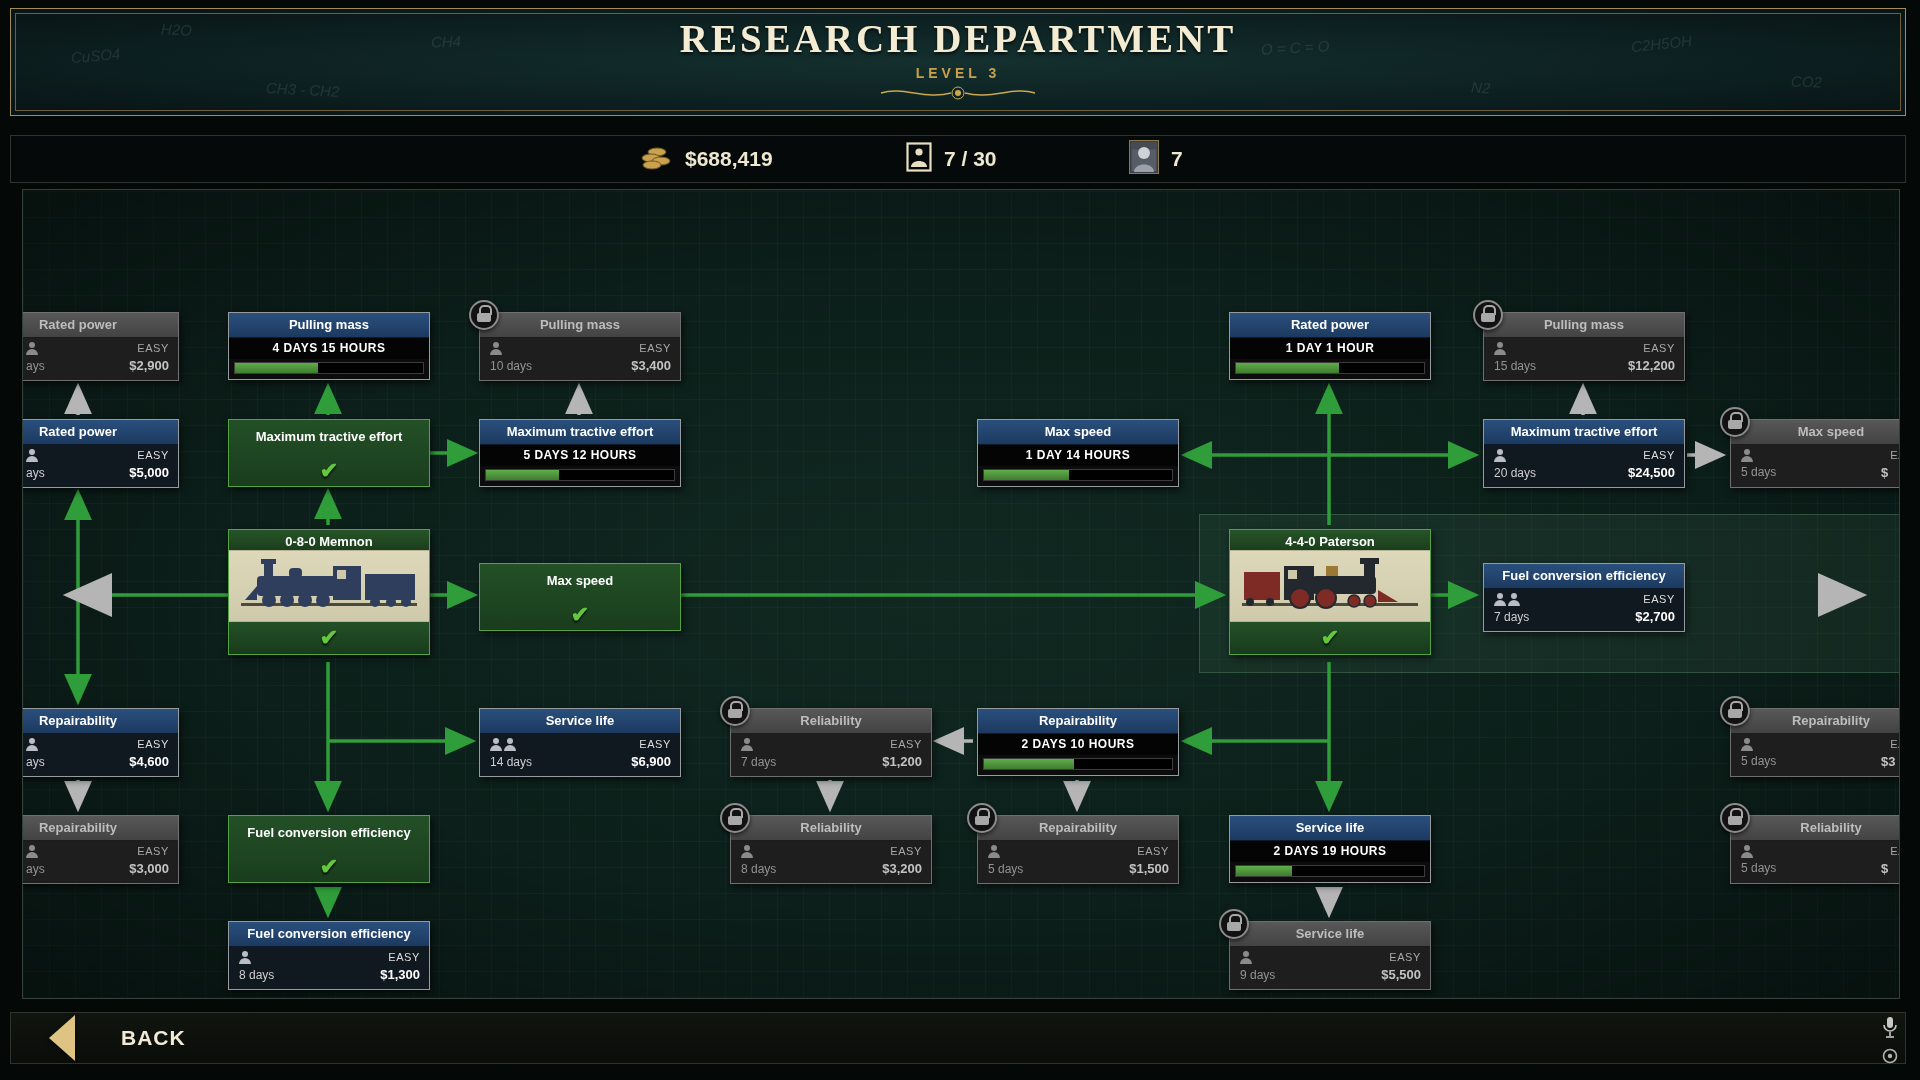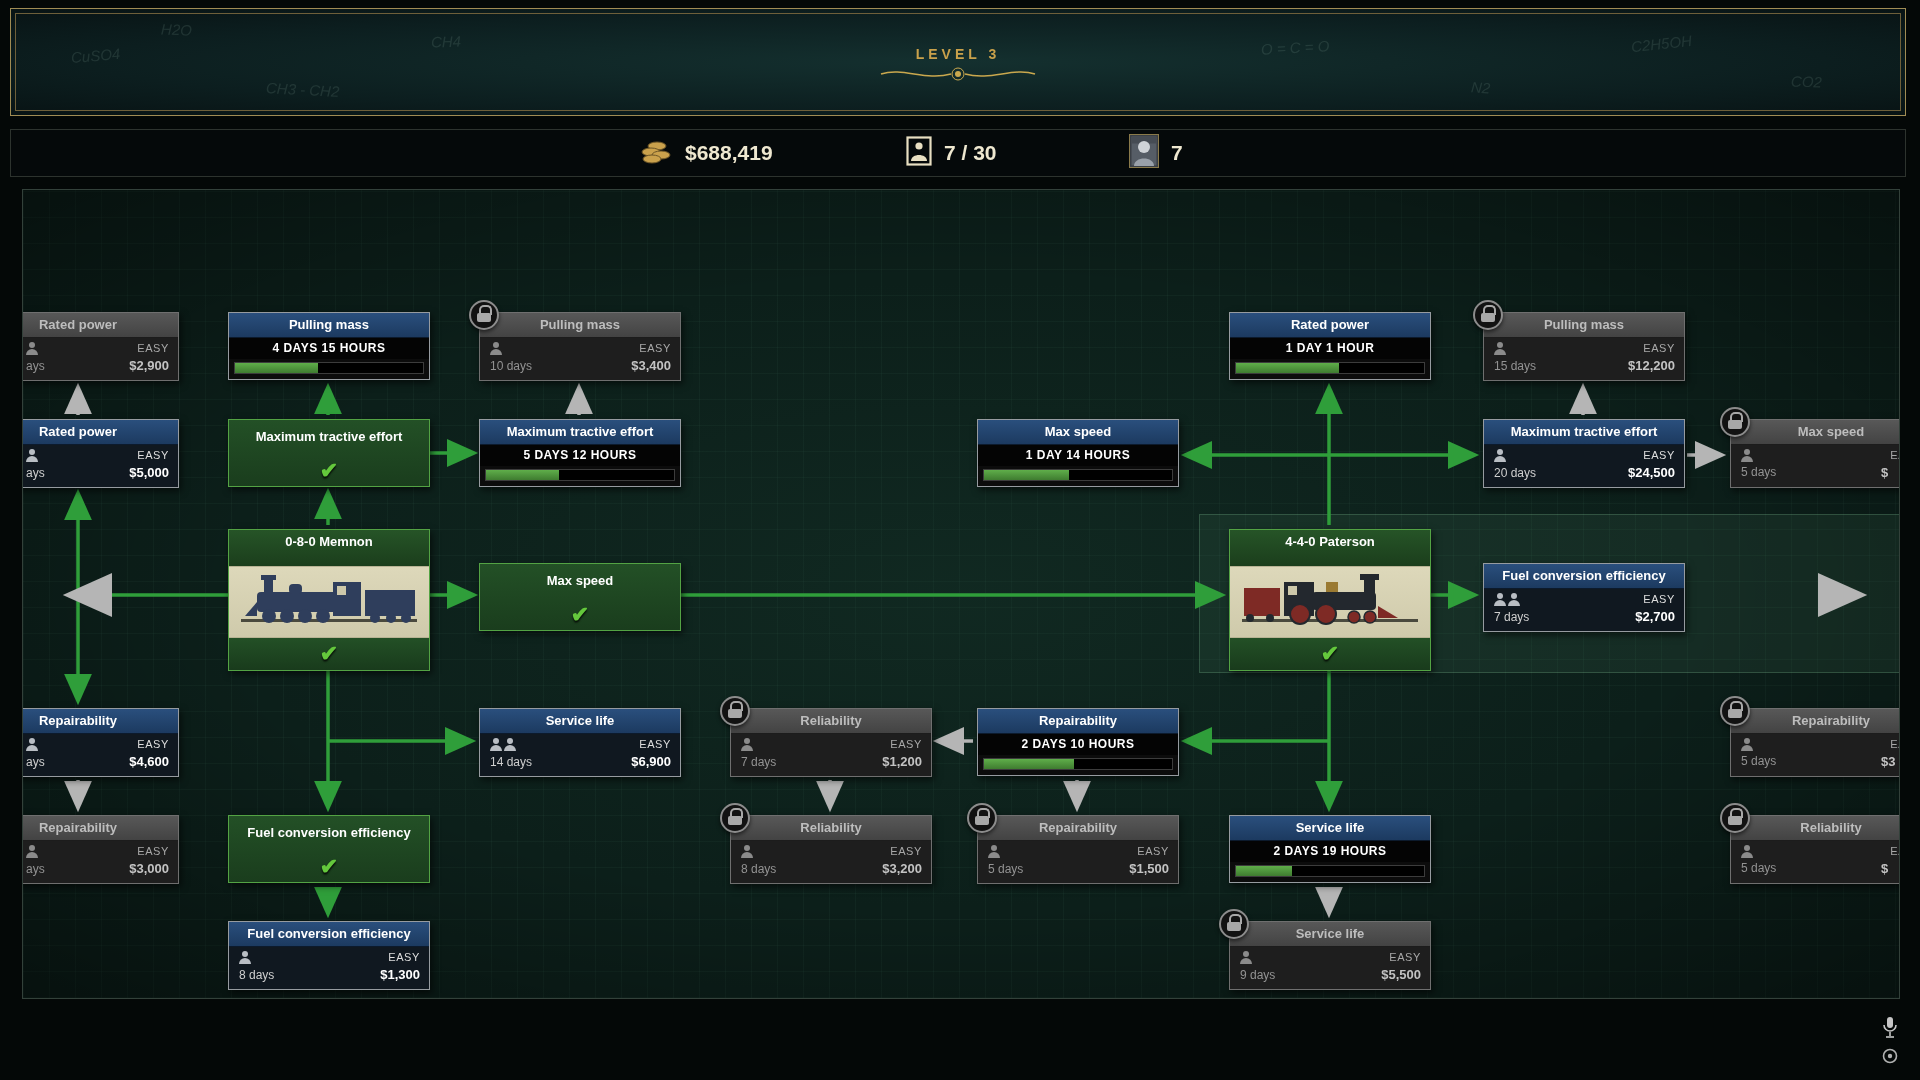--- a/index.html
+++ b/index.html
@@ -9,21 +9,21 @@
   .header-frame{position:absolute;left:10px;top:8px;width:1894px;height:106px;border:1px solid #a08c54;
     background:radial-gradient(ellipse at center,#14302f 0%,#0c1e1f 65%,#081314 100%);
     display:flex;flex-direction:column;align-items:center;justify-content:center;}
   .header-inner{position:absolute;inset:4px;border:1px solid #6e5f3a;pointer-events:none;}
   .hdr-title{font-family:"Liberation Serif",serif;font-weight:bold;font-size:39px;letter-spacing:3px;color:#f3ecd2;text-shadow:0 2px 3px rgba(0,0,0,.7);line-height:1;}
   .hdr-sub{margin-top:7px;font-size:14px;font-weight:bold;letter-spacing:4px;color:#c9a14b;}
   .flourish{margin-top:4px;}
   .chalk{position:absolute;color:#a9cdbd;opacity:.13;font-style:italic;font-size:15px;white-space:nowrap;pointer-events:none;}
 
   
-  .resbar{position:absolute;left:10px;top:129px;width:1894px;height:46px;background:#05090a;border:1px solid #2d332e;}
+  .resbar{position:absolute;left:10px;top:135px;width:1894px;height:46px;background:#05090a;border:1px solid #2d332e;}
   .res{position:absolute;top:0;height:100%;display:flex;align-items:center;gap:12px;color:#efe8d0;font-size:21px;font-weight:bold;}
 
   
   .tree{position:absolute;left:22px;top:189px;width:1876px;height:808px;overflow:hidden;background:#0c1f1a;border:1px solid #33413a;
     background-image:
       radial-gradient(ellipse at center,rgba(30,70,55,.25) 0%,rgba(0,0,0,0) 55%,rgba(0,0,0,.45) 100%),
       repeating-linear-gradient(0deg,rgba(94,160,130,.06) 0 1px,transparent 1px 26px),
       repeating-linear-gradient(90deg,rgba(94,160,130,.06) 0 1px,transparent 1px 26px);}
   .highlight{position:absolute;left:1176px;top:324px;width:722px;height:157px;background:rgba(140,220,170,.07);border:1px solid rgba(150,220,170,.22);}
   .arrows{position:absolute;left:0;top:0;}
@@ -61,21 +61,21 @@
 
   
   .done{height:66px;background:linear-gradient(#235026,#1a3d1d);border:1px solid #53a344;}
   .dtitle{padding-top:9px;text-align:center;font-weight:bold;font-size:13px;color:#fff;}
   .check{text-align:center;}
   .check::before{content:"\2714";font-size:22px;font-weight:bold;color:#64c83c;text-shadow:0 2px 2px rgba(0,0,0,.85);}
   .done .check{position:absolute;left:0;right:0;bottom:2px;}
 
   
   .loco{border:1px solid #53a344;}
-  .lhdr{height:36px;line-height:24px;text-align:center;font-weight:bold;font-size:13px;color:#fff;background:linear-gradient(#265427,#1b3e1c);}
+  .lhdr{height:20px;line-height:24px;text-align:center;font-weight:bold;font-size:13px;color:#fff;background:linear-gradient(#265427,#1b3e1c);}
   .limg{height:70px;background:linear-gradient(#ddd8ba,#cfcaab);border-top:1px solid #b8b394;border-bottom:1px solid #b8b394;display:flex;align-items:center;justify-content:center;}
   .lfoot{height:32px;background:linear-gradient(#235026,#193b1c);display:flex;align-items:center;justify-content:center;}
 
   
   .cut-left .r1,.cut-left .r2{padding-left:48px;}
   .cut-right .cost{position:absolute;left:150px;}
   .cut-right .r2{position:relative;}
 
   
   .footer{position:absolute;left:10px;top:1012px;width:1894px;height:50px;background:linear-gradient(#11150f,#0a0d09);border:1px solid #2e332c;display:flex;align-items:center;}
@@ -93,20 +93,21 @@
     <div class="header-inner"></div>
     <span class="chalk" style="left:60px;top:38px;transform:rotate(-5deg)">CuSO4</span>
     <span class="chalk" style="left:255px;top:72px;transform:rotate(3deg)">CH3 - CH2</span>
     <span class="chalk" style="left:420px;top:24px;transform:rotate(-2deg)">CH4</span>
     <span class="chalk" style="left:1250px;top:30px;transform:rotate(-3deg)">O = C = O</span>
     <span class="chalk" style="left:1460px;top:70px;transform:rotate(4deg)">N2</span>
     <span class="chalk" style="left:1620px;top:26px;transform:rotate(-6deg)">C2H5OH</span>
     <span class="chalk" style="left:1780px;top:64px;transform:rotate(2deg)">CO2</span>
     <span class="chalk" style="left:150px;top:12px;transform:rotate(2deg)">H2O</span>
 
+    <div class="hdr-title">RESEARCH DEPARTMENT</div>
     <div class="hdr-sub">LEVEL 3</div>
     <div class="flourish">
       <svg width="170" height="16" viewBox="0 0 170 16">
         <path d="M8,8 C30,1 52,15 78,8 M162,8 C140,1 118,15 92,8" stroke="#caa84e" fill="none" stroke-width="1.6"></path>
         <circle cx="85" cy="8" r="3" fill="#caa84e"></circle>
         <circle cx="85" cy="8" r="6" fill="none" stroke="#caa84e" stroke-width="1"></circle>
       </svg>
     </div>
   </div>
 
@@ -604,20 +605,26 @@
           </div>
         <div class="r2">
             <span class="days">9 days</span>
             <span class="cost">$5,500</span>
           </div>
       </div>
     </div>
 
   </div>
 
+  <div class="footer">
+    <div class="back-btn">
+      <div class="back-arrow"></div>
+      <div class="back-label">BACK</div>
+    </div>
+  </div>
 
   <span class="osicon" style="left:1882px;top:1016px">
     <svg width="16" height="24" viewBox="0 0 16 24">
       <rect x="5" y="1" width="6" height="11" rx="3" fill="#e8e8e8"></rect>
       <path d="M2,9 a6,6 0 0 0 12,0" fill="none" stroke="#e8e8e8" stroke-width="1.6"></path>
       <line x1="8" y1="16" x2="8" y2="20" stroke="#e8e8e8" stroke-width="1.6"></line>
       <line x1="4" y1="21" x2="12" y2="21" stroke="#e8e8e8" stroke-width="1.6"></line>
     </svg>
   </span>
   <span class="osicon" style="left:1882px;top:1048px">

